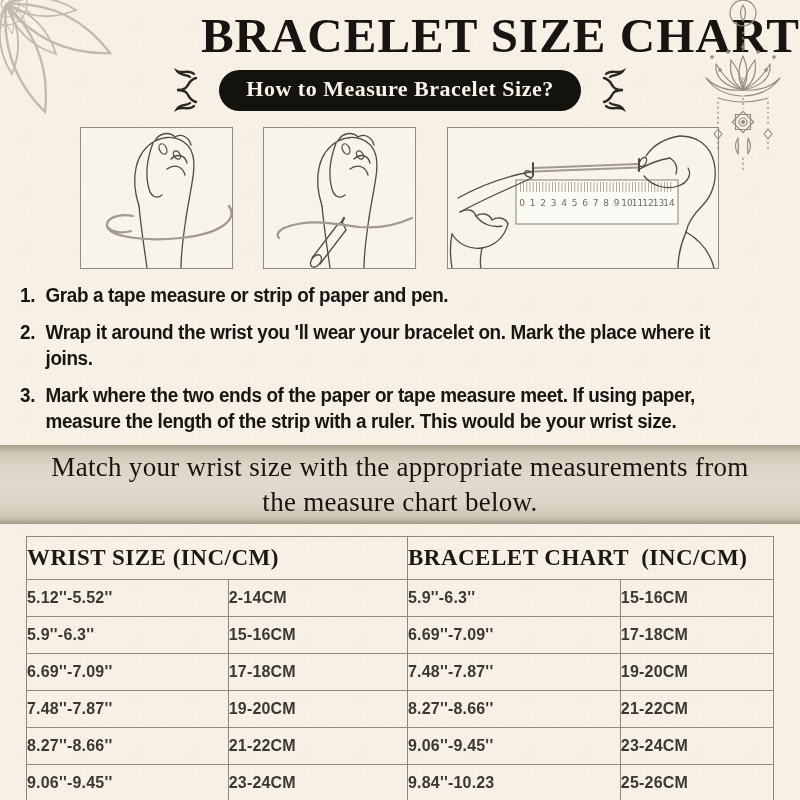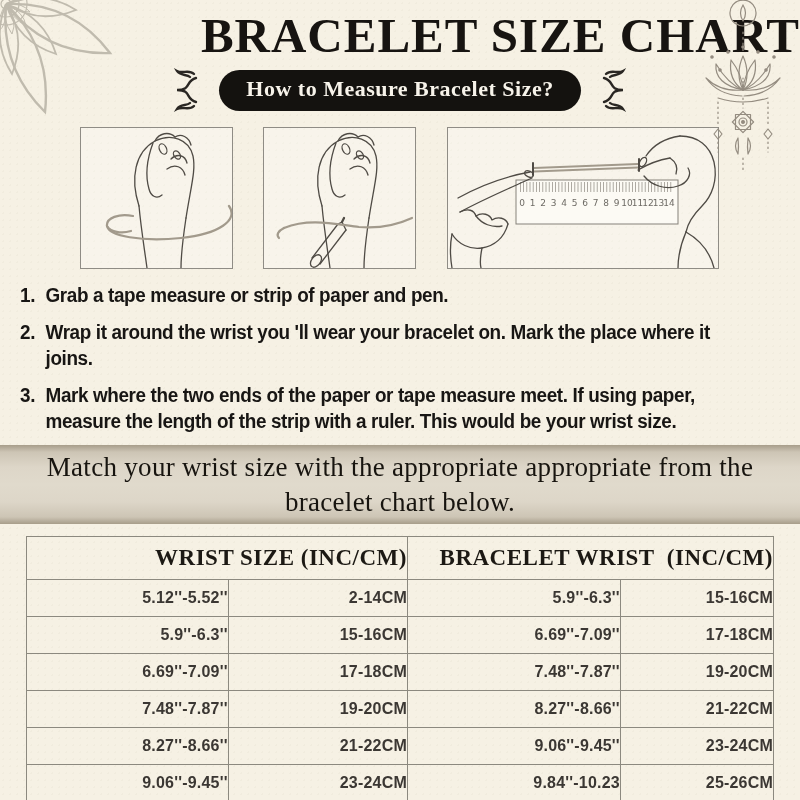--- a/index.html
+++ b/index.html
@@ -48,21 +48,21 @@
 
   .banner {
     margin-top:11px; height:79px; display:flex; align-items:center; justify-content:center;
     text-align:center; font-family:"Liberation Serif", serif; font-size:27px;
     line-height:1.28; color:#17140f; letter-spacing:0.3px;
     background:linear-gradient(180deg,#a79d8a 0%,#cdc5b5 9%,#ddd6c8 28%,#e0dacc 50%,#ddd6c8 72%,#cdc5b5 91%,#a79d8a 100%);
   }
   .banner-text { max-width:730px; }
 
   table.size-table { width:748px; margin:12px auto 0; border-collapse:collapse; }
-  .size-table th, .size-table td { border:1px solid #8c897f; text-align:right; padding:0; }
+  .size-table th, .size-table td { border:1px solid #8c897f; text-align:left; padding:0; }
   .size-table th {
     font-family:"Liberation Serif", serif; font-weight:700; font-size:23px;
     height:42px; letter-spacing:0.5px; white-space:pre; color:#1c1914;
   }
   .size-table td { font-size:16px; font-weight:700; height:36px; color:#3b3733; letter-spacing:0.2px; }
   col.c1 { width:27%; } col.c2 { width:24%; } col.c3 { width:28.5%; } col.c4 { width:20.5%; }
 </style>
 </head>
 <body>
 
@@ -248,34 +248,34 @@
       <span class="step-num">2.</span>
       <span class="step-text">Wrap it around the wrist you 'll wear your bracelet on. Mark the place where it joins.</span>
     </div>
     <div class="step">
       <span class="step-num">3.</span>
       <span class="step-text">Mark where the two ends of the paper or tape measure meet. If using paper, measure the length of the strip with a ruler. This would be your wrist size.</span>
     </div>
   </div>
 
   <div class="banner">
-    <div class="banner-text">Match your wrist size with the appropriate appropriate from the bracelet chart below.</div>
+    <div class="banner-text">Match your wrist size with the appropriate measurements from the measure chart below.</div>
   </div>
 
   <table class="size-table">
     <colgroup>
         <col class="c1">
         <col class="c2">
         <col class="c3">
         <col class="c4">
       </colgroup>
     <thead>
       <tr>
         <th colspan="2">WRIST SIZE (INC/CM)</th>
-        <th colspan="2">BRACELET WRIST  (INC/CM)</th>
+        <th colspan="2">BRACELET CHART  (INC/CM)</th>
       </tr>
     </thead>
     <tbody>
       <tr>
         <td>5.12''-5.52''</td>
         <td>2-14CM</td>
         <td>5.9''-6.3''</td>
         <td>15-16CM</td>
       </tr>
       <tr>

